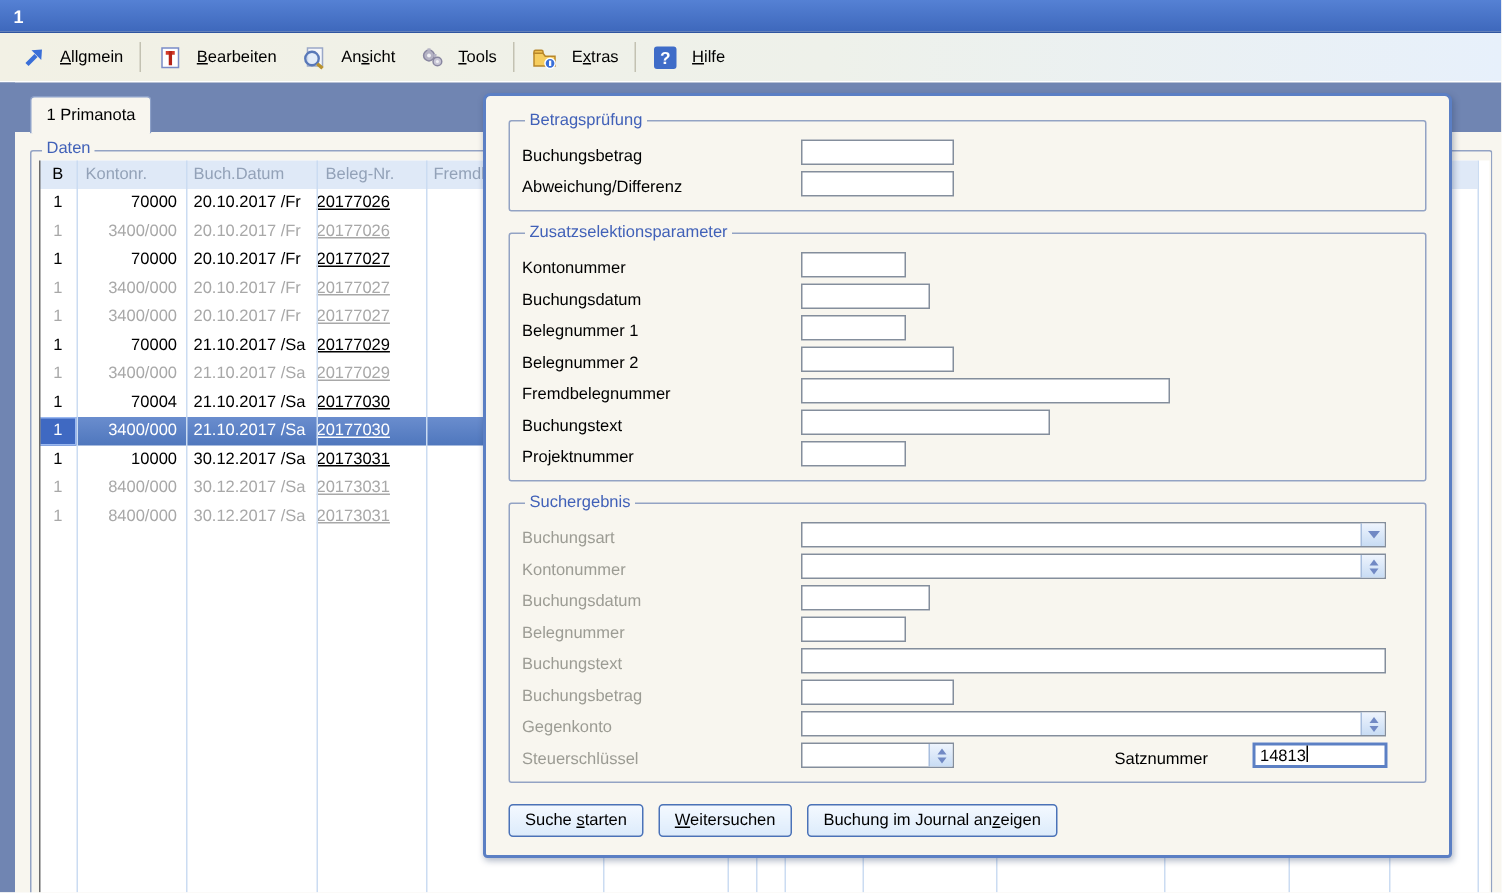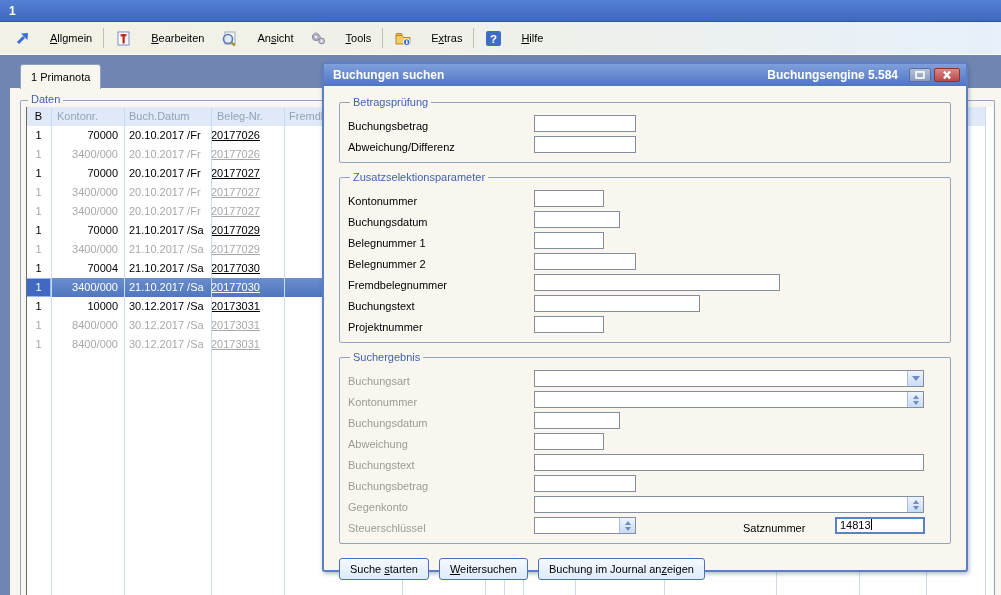--- a/index.html
+++ b/index.html
@@ -8,21 +8,21 @@
           background:#f8f6ef;}
   
   .titlebar{position:absolute;left:0;top:0;width:1001px;height:22px;
             background:linear-gradient(#5581d4,#3e68bc);
             border-bottom:1px solid #2f55a0;color:#fff;font-weight:bold;font-size:12px;
             display:flex;align-items:center;box-sizing:border-box;}
   .titlebar .tidx{margin-left:9px;width:22px;}
   .toolbar{position:absolute;left:0;top:22px;width:1001px;height:33px;
            background:linear-gradient(90deg,#f2f1e5,#eef1ea 55%,#e7f0fb);
            border-bottom:1px solid #fff;display:flex;align-items:center;box-sizing:border-box;}
-  .titem{display:flex;align-items:center;gap:19px;padding:0 8px;height:24px;cursor:default;}
+  .titem{display:flex;align-items:center;gap:9px;padding:0 8px;height:24px;cursor:default;}
   .titem svg{display:block;}
   .tsep{width:1px;height:20px;background:#c3c2b2;margin:0 3px;}
   .u{text-decoration:underline;}
   .band{position:absolute;left:0;top:55px;width:1001px;height:33px;background:#7085b2;}
   .lstrip{position:absolute;left:0;top:55px;width:10px;height:540px;background:#7085b2;}
   .content{position:absolute;left:10px;top:88px;width:991px;height:507px;background:#f8f6ef;}
   .tab{position:absolute;left:20px;top:64px;height:24px;line-height:24px;padding:0 10px;
        background:#f8f6ef;border:1px solid #8ca0c8;border-bottom:none;
        border-radius:3px 3px 0 0;z-index:2;}
   
@@ -274,35 +274,20 @@
       <div class="vline" style="left: 575px;"></div>
       <div class="vline" style="left: 664px;"></div>
       <div class="vline" style="left: 776px;"></div>
       <div class="vline" style="left: 859px;"></div>
       <div class="vline" style="left: 926px;"></div>
       <div class="vline" style="left: 985px;"></div>
     </div>
   <div class="dline"></div>
 
   <div class="dialog">
-    <div class="dlg-title">
-      <span>Buchungen suchen</span>
-      <span class="grow"></span>
-      <span class="dlg-engine">Buchungsengine 5.584</span>
-      <span class="wbtn restore">
-          <svg width="14" height="12" viewBox="0 0 14 12">
-            <rect x="3" y="3" width="8" height="6" fill="none" stroke="#fff" stroke-width="1.6"></rect>
-          </svg>
-        </span>
-      <span class="wbtn close">
-          <svg width="14" height="12" viewBox="0 0 14 12">
-            <path d="M4 2.5 L10 9.5 M10 2.5 L4 9.5" stroke="#fff" stroke-width="2.4"></path>
-          </svg>
-        </span>
-    </div>
 
     <div class="dlg-body">
 
       <fieldset>
         <legend>Betragsprüfung</legend>
         <div class="frow">
           <span class="flabel">Buchungsbetrag</span>
           <span class="inp w-b"></span>
         </div>
         <div class="frow">
@@ -360,21 +345,21 @@
                 <span class="arr-up-s"></span>
                 <span class="arr-dn-s"></span>
               </span>
             </span>
         </div>
         <div class="frow">
           <span class="flabel dis">Buchungsdatum</span>
           <span class="inp w-m"></span>
         </div>
         <div class="frow">
-          <span class="flabel dis">Abweichung</span>
+          <span class="flabel dis">Belegnummer</span>
           <span class="inp w-s"></span>
         </div>
         <div class="frow">
           <span class="flabel dis">Buchungstext</span>
           <span class="inp w-full"></span>
         </div>
         <div class="frow">
           <span class="flabel dis">Buchungsbetrag</span>
           <span class="inp w-b"></span>
         </div>

